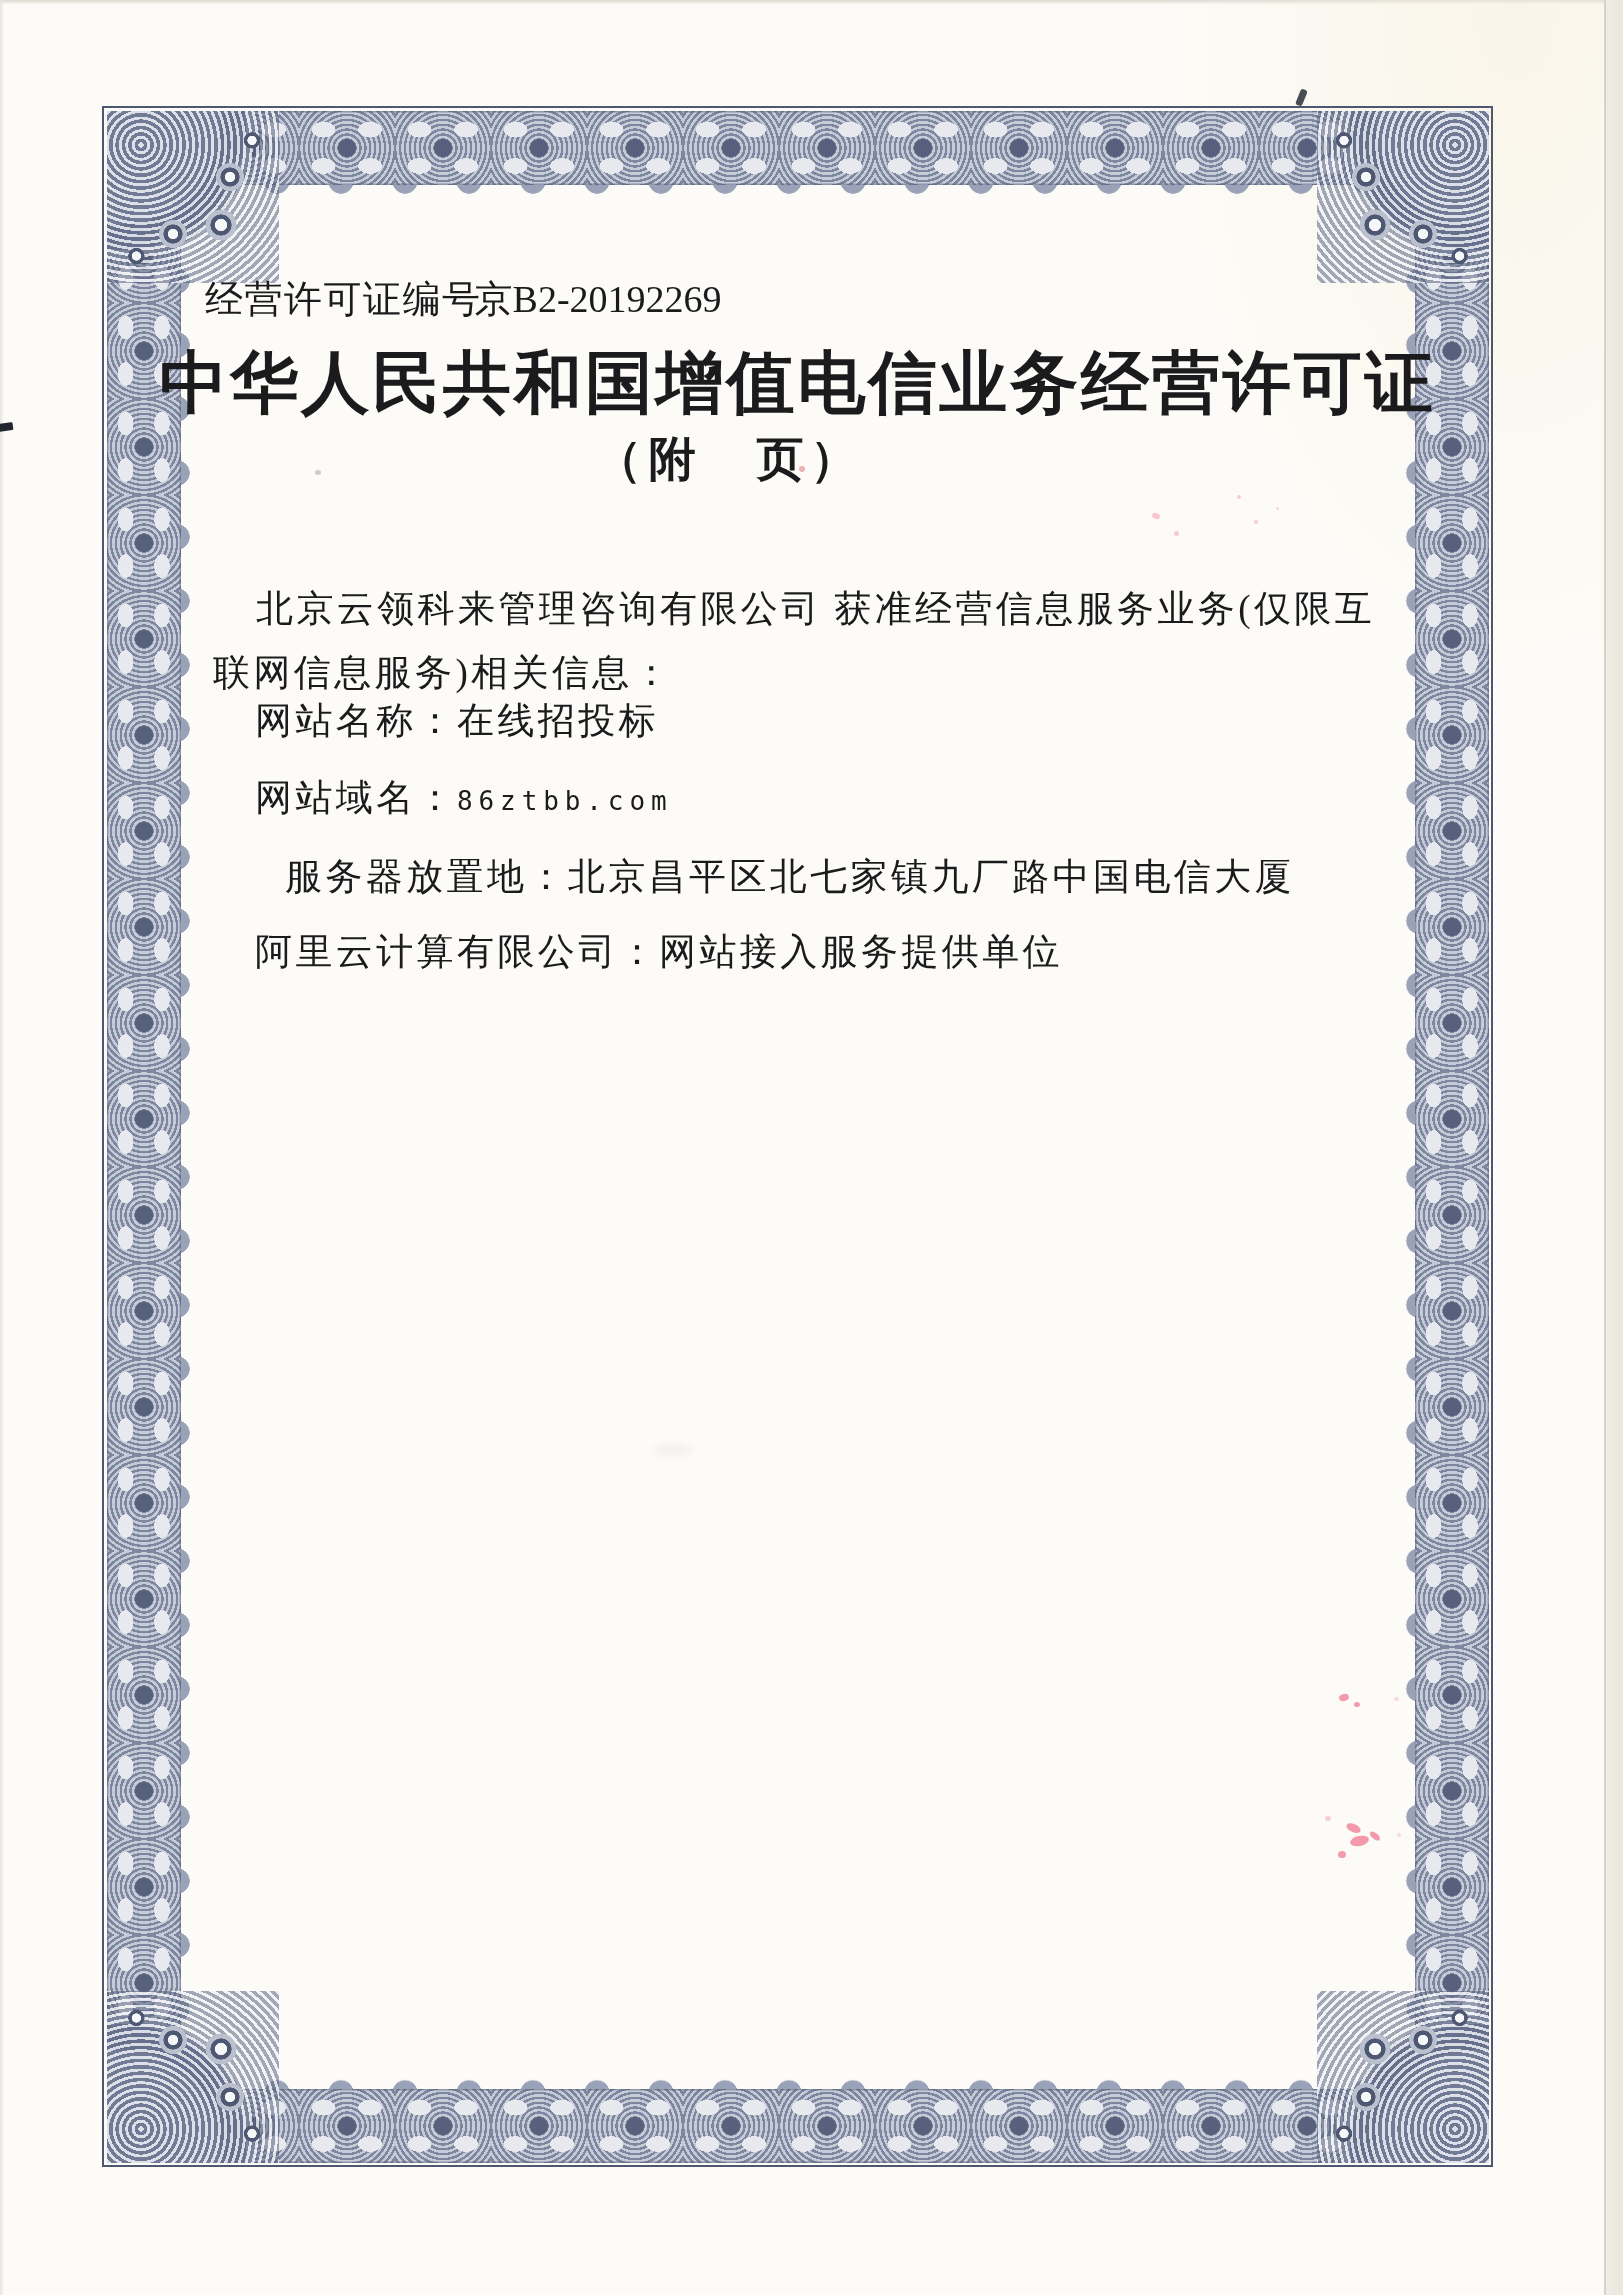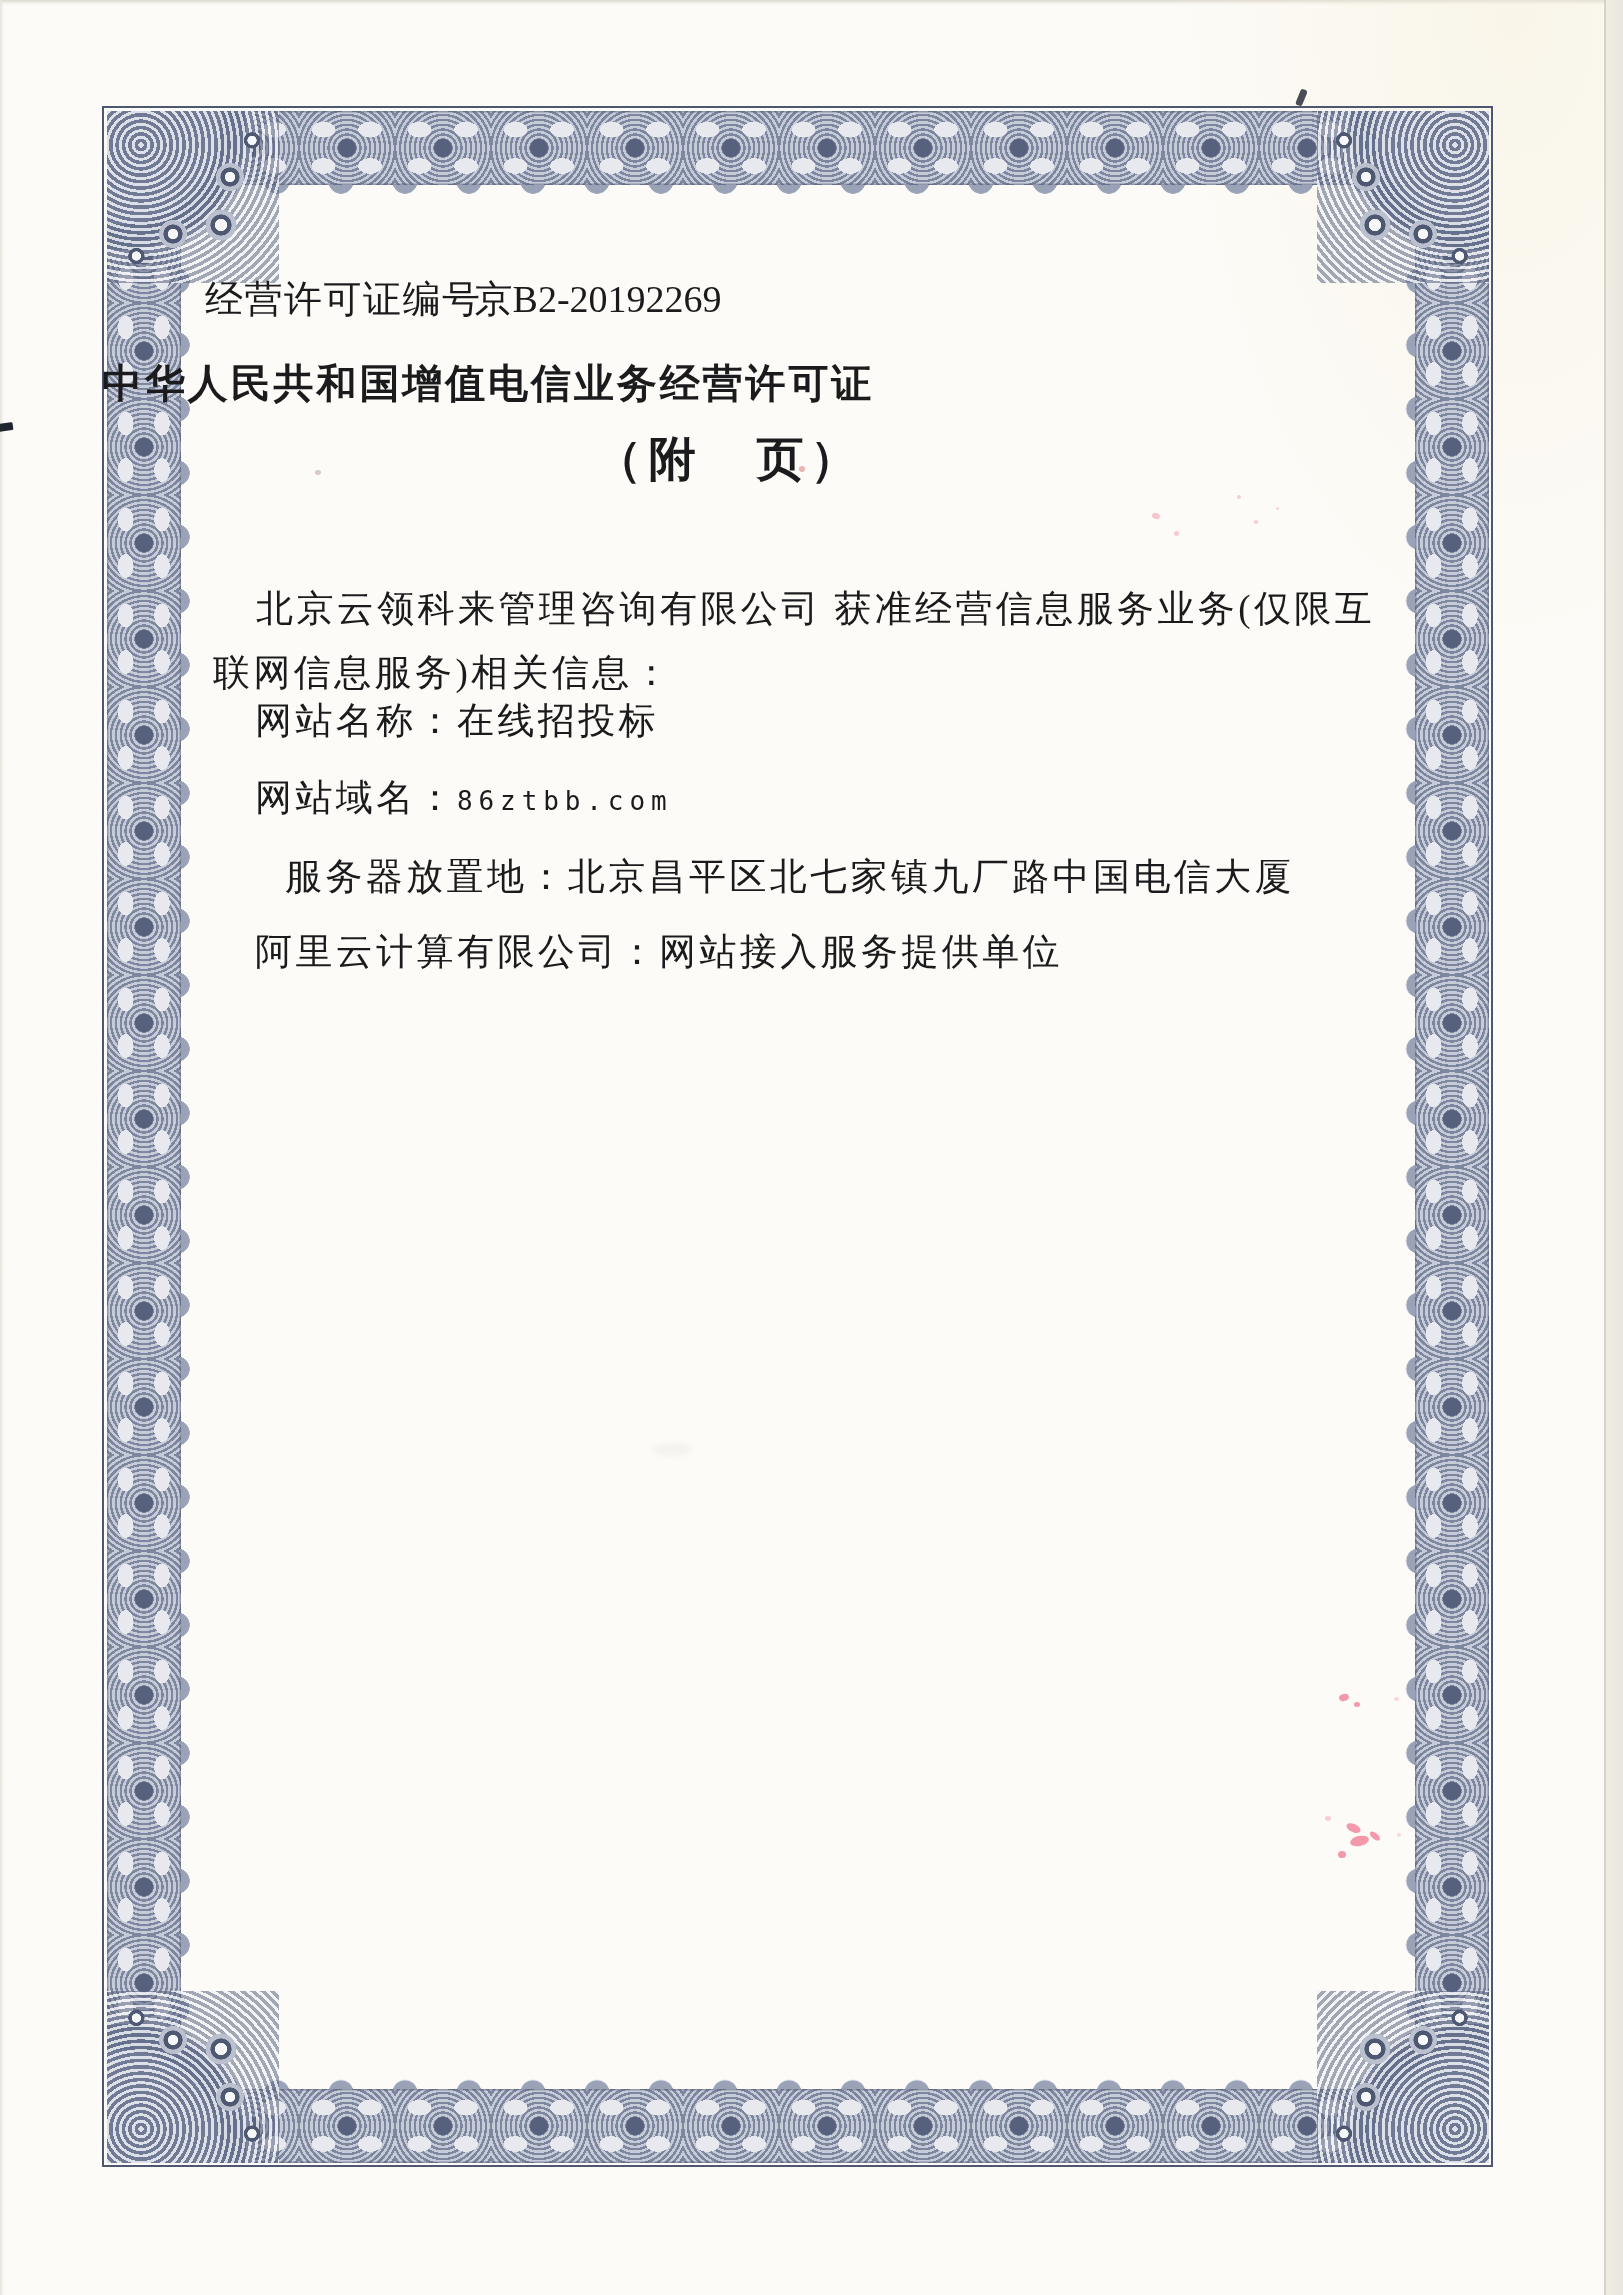--- a/index.html
+++ b/index.html
@@ -69,22 +69,22 @@
       radial-gradient(circle 157px at 14.7px 14.7px,#8f99b1 0 98px,#77829e 99px 124px,#a8aec0 124px 132px,transparent 132px);}
   .corner-tl{left:0;top:0;}
   .corner-tr{right:0;top:0;transform:rotate(90deg);}
   .corner-br{right:0;bottom:0;transform:rotate(180deg);}
   .corner-bl{left:0;bottom:0;transform:rotate(270deg);}
 
   
   .txt{position:absolute;white-space:nowrap;z-index:5;}
   .license-no{left:205px;top:233px;font-size:38px;line-height:44px;letter-spacing:1.5px;margin-top:44px;}
   .license-no .val{margin-left:-6.9px;letter-spacing:0;}
-  .title-wrap{left:102px;top:354px;width:1391px;text-align:left;
-    font-size:40px;line-height:59px;font-weight:700;letter-spacing:2.9px;}
+  .title-wrap{left:102px;top:354px;width:1391px;text-align:center;
+    font-size:68px;line-height:59px;font-weight:700;letter-spacing:2.9px;}
   .subtitle-wrap{left:102px;top:432px;width:1255px;text-align:center;
     font-size:47px;line-height:55px;font-weight:700;letter-spacing:6.9px;}
   .intro-l1{left:256px;top:585px;font-size:37px;line-height:47px;letter-spacing:3.4px;}
   .intro-l2{left:213px;top:649px;font-size:37px;line-height:47px;letter-spacing:3.4px;}
   .info-row{position:absolute;left:255px;font-size:37px;line-height:47px;letter-spacing:3.4px;white-space:nowrap;z-index:5;}
   .row-0{top:700px;font-family:Liberation Mono, monospace;}
   .row-1{top:774px;}
   .row-2{top:853px;margin-left:30px;}
   .row-3{top:928px;}
   .latin{font-family:"DejaVu Sans Mono","Liberation Mono",monospace;letter-spacing:5.9px;font-size:26px;}

